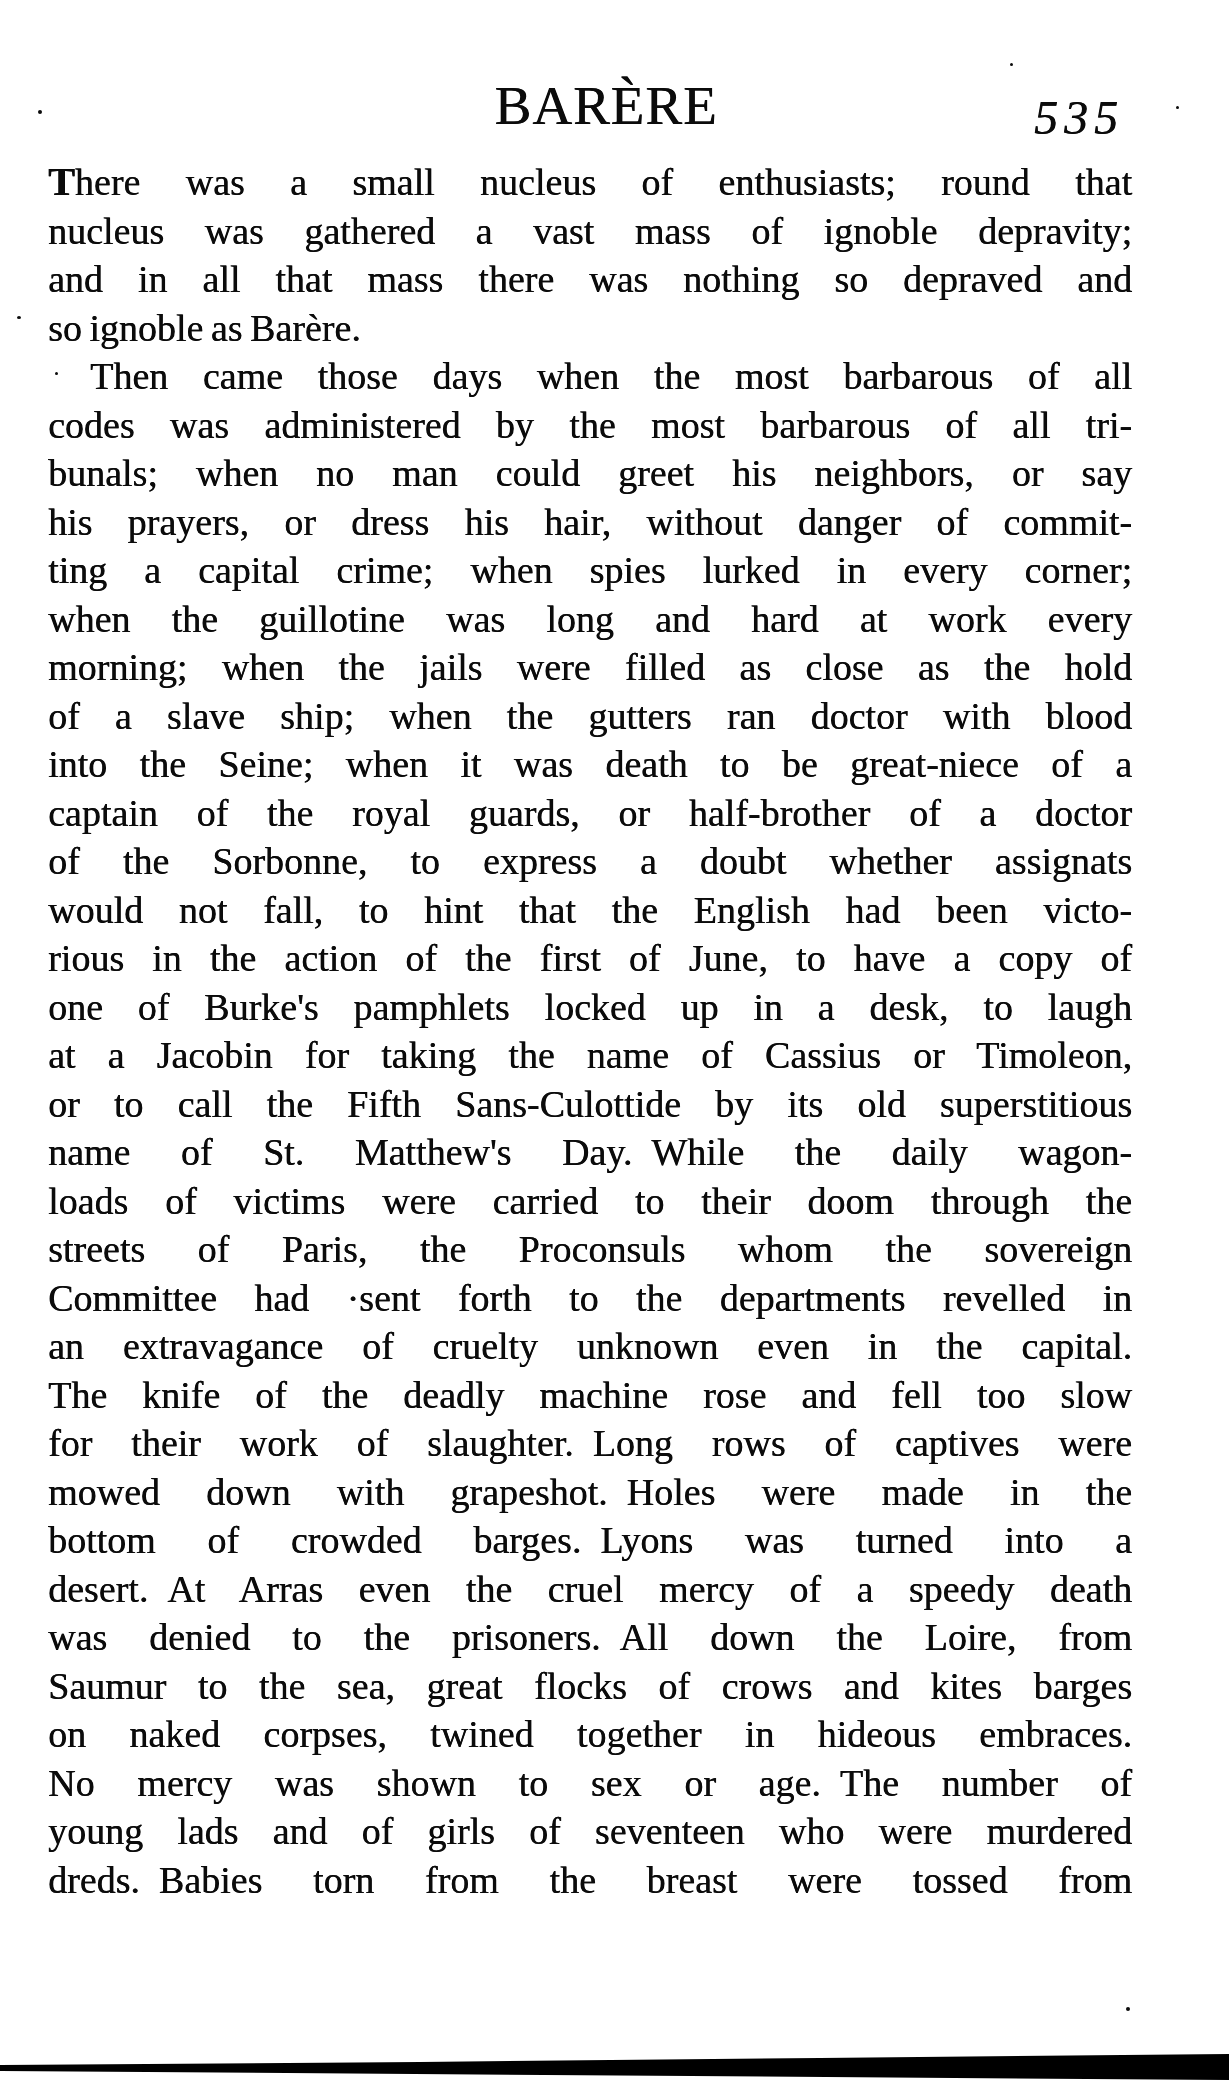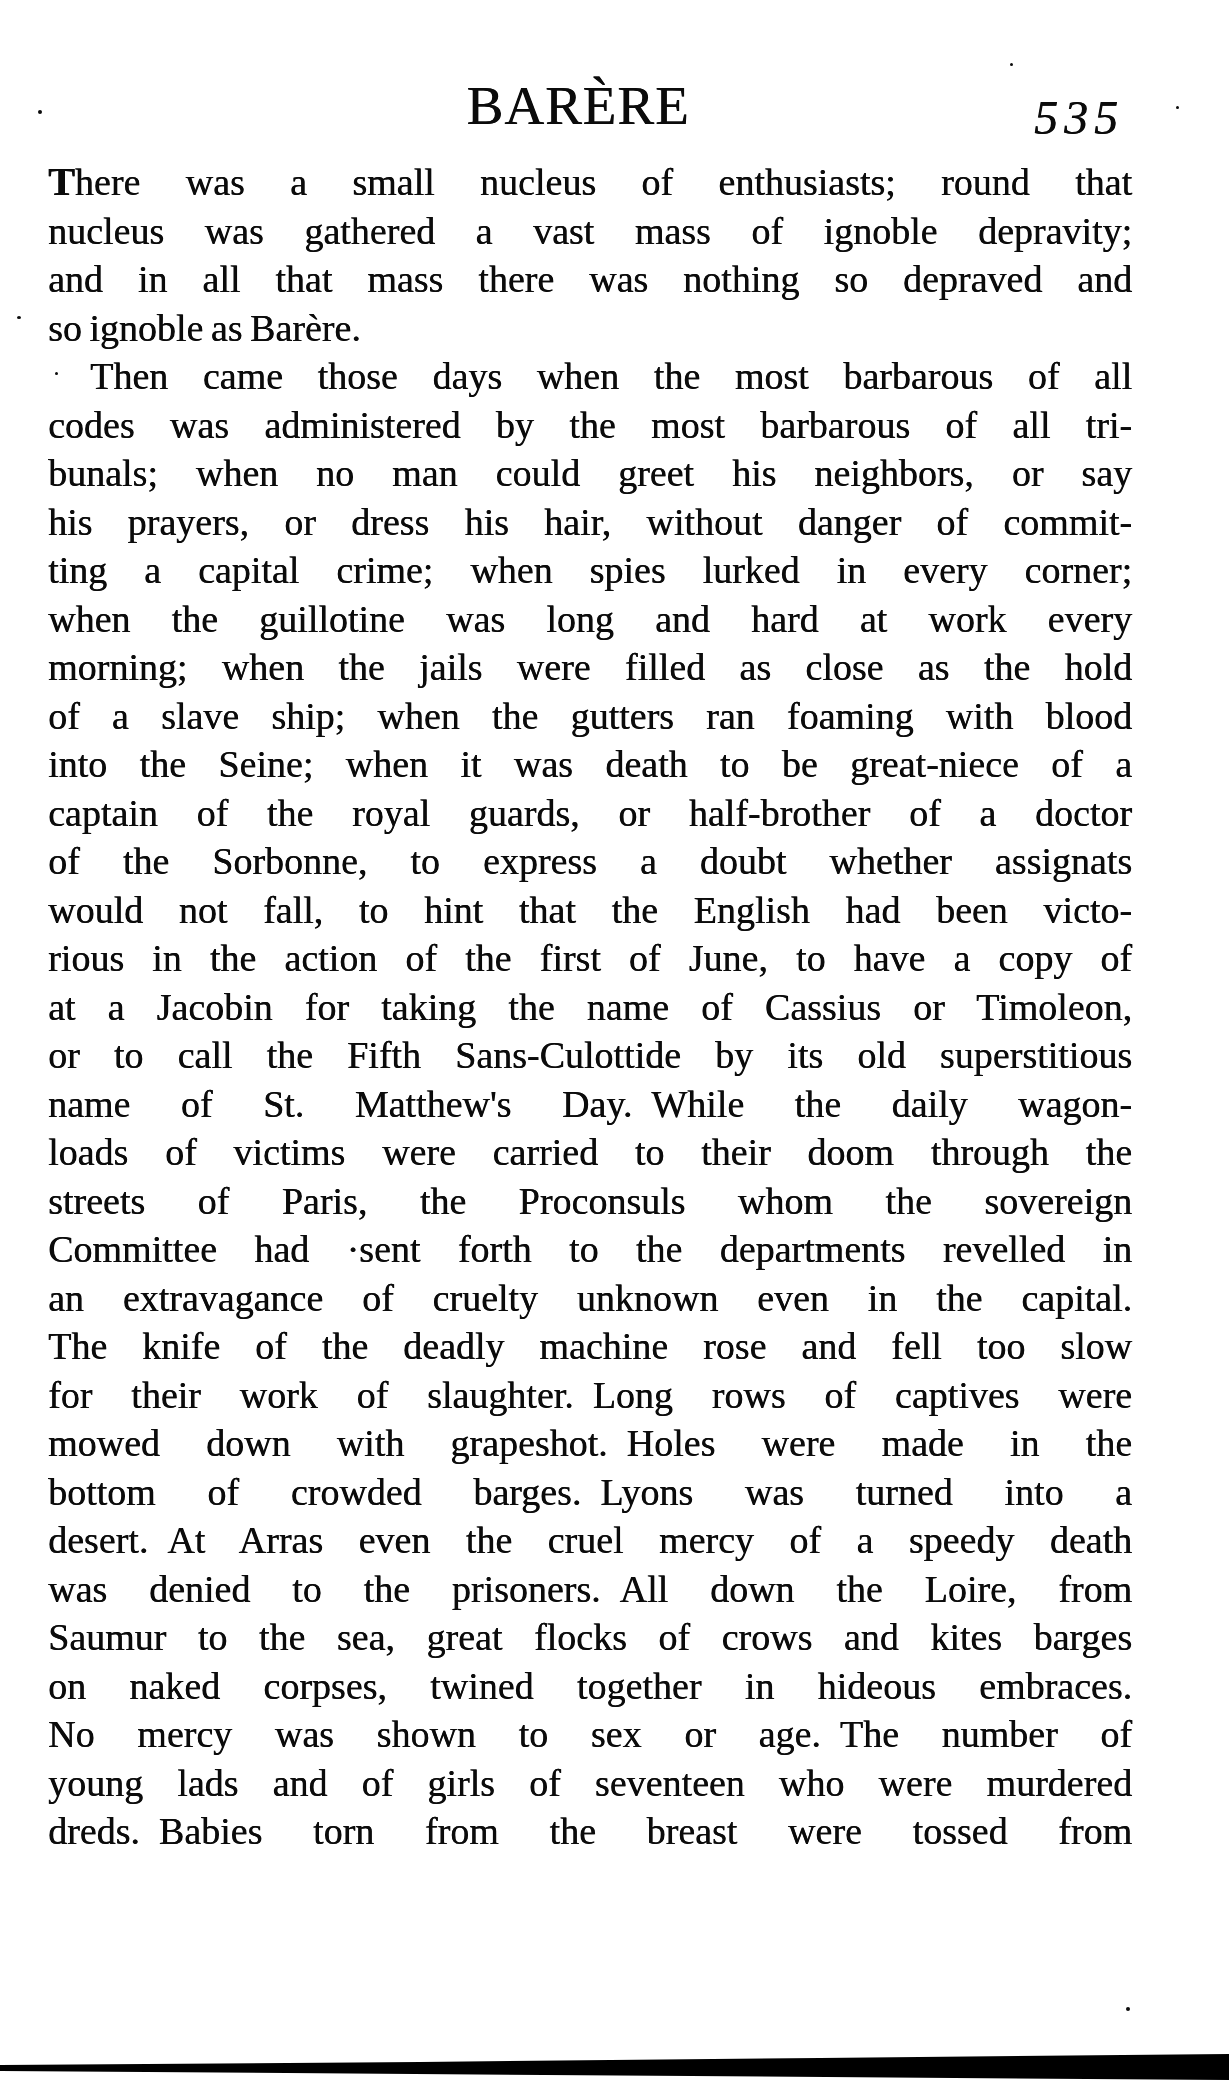--- a/index.html
+++ b/index.html
@@ -5,20 +5,21 @@
   html,body{margin:0;padding:0;background:#e8e8e8;}
   .page{
     position:relative;width:1229px;height:2080px;background:#ffffff;
     font-family:"Liberation Serif","DejaVu Serif",serif;color:#0b0b0b;
     overflow:hidden;margin:0 auto;
   }
   .running-title{
     position:absolute;left:0;top:74px;width:1156px;text-align:center;
     font-size:55px;letter-spacing:1px;font-weight:normal;
     text-shadow:0.5px 0.4px 0 currentColor;
+    padding-left:28px;
   }
   .page-number{
     position:absolute;left:1034px;top:90px;font-size:48px;
     font-style:italic;letter-spacing:6px;
     text-shadow:0.4px 0.3px 0 currentColor;
   }
   .text-block{
     position:absolute;left:48px;top:158px;width:1084px;
     font-size:38px;line-height:48.5px;word-spacing:-2px;
     text-shadow:0.45px 0.35px 0 currentColor;
@@ -46,26 +47,27 @@
       <div class="line">nucleus was gathered a vast mass of ignoble depravity;</div>
       <div class="line">and in all that mass there was nothing so depraved and</div>
       <div class="line end">so ignoble as Barère.</div>
       <div class="line indent">Then came those days when the most barbarous of all</div>
       <div class="line">codes was administered by the most barbarous of all tri-</div>
       <div class="line">bunals; when no man could greet his neighbors, or say</div>
       <div class="line">his prayers, or dress his hair, without danger of commit-</div>
       <div class="line">ting a capital crime; when spies lurked in every corner;</div>
       <div class="line">when the guillotine was long and hard at work every</div>
       <div class="line">morning; when the jails were filled as close as the hold</div>
-      <div class="line">of a slave ship; when the gutters ran foaming with blood</div>
+      <div class="line">of a slave ship; when the gutters ran doctor with blood</div>
       <div class="line">into the Seine; when it was death to be great-niece of a</div>
       <div class="line">captain of the royal guards, or half-brother of a doctor</div>
       <div class="line">of the Sorbonne, to express a doubt whether assignats</div>
       <div class="line">would not fall, to hint that the English had been victo-</div>
       <div class="line">rious in the action of the first of June, to have a copy of</div>
+      <div class="line">one of Burke's pamphlets locked up in a desk, to laugh</div>
       <div class="line">at a Jacobin for taking the name of Cassius or Timoleon,</div>
       <div class="line">or to call the Fifth Sans-Culottide by its old superstitious</div>
       <div class="line">name of St. Matthew's Day. While the daily wagon-</div>
       <div class="line">loads of victims were carried to their doom through the</div>
       <div class="line">streets of Paris, the Proconsuls whom the sovereign</div>
       <div class="line">Committee had ·sent forth to the departments revelled in</div>
       <div class="line">an extravagance of cruelty unknown even in the capital.</div>
       <div class="line">The knife of the deadly machine rose and fell too slow</div>
       <div class="line">for their work of slaughter. Long rows of captives were</div>
       <div class="line">mowed down with grapeshot. Holes were made in the</div>

